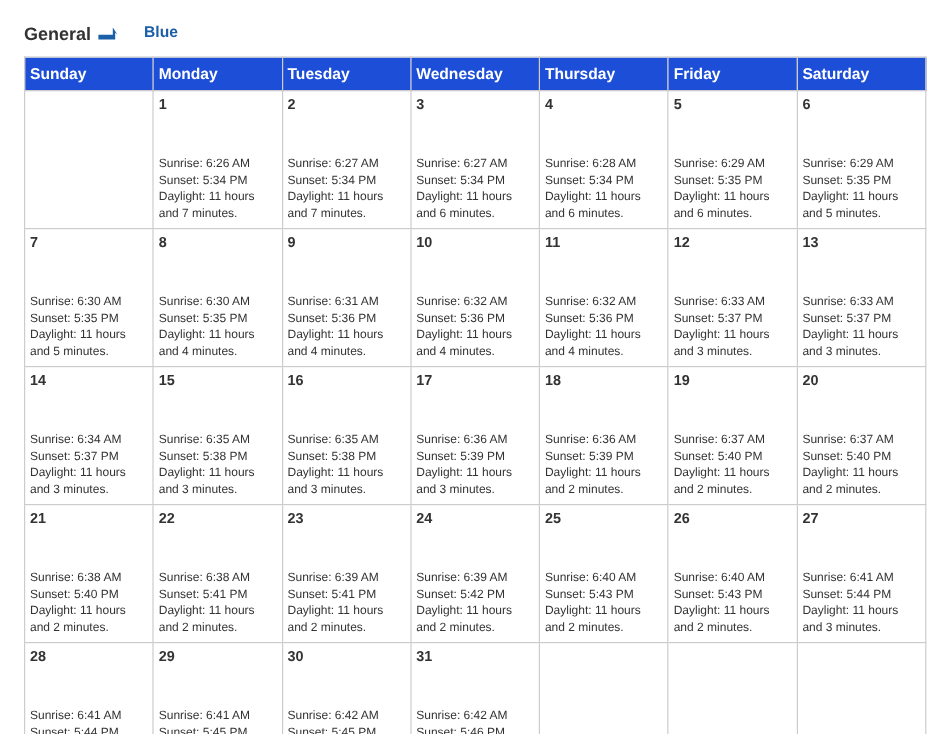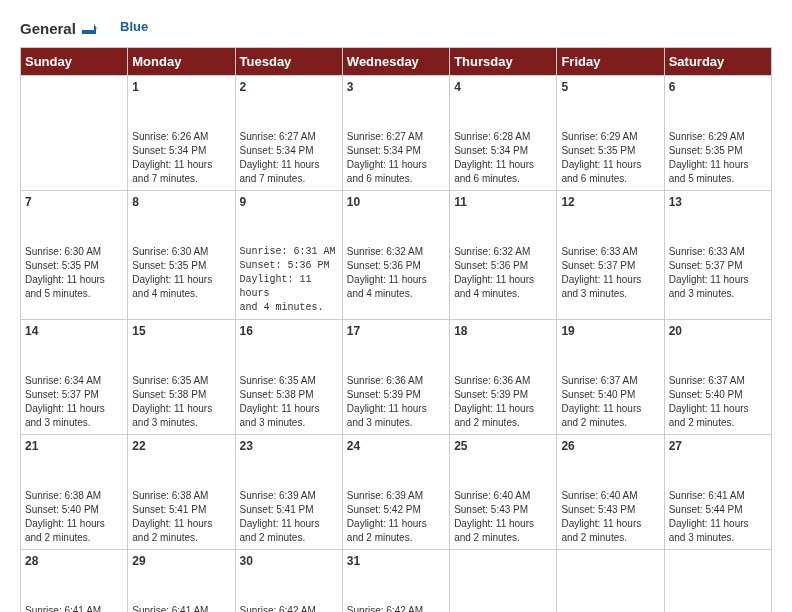--- a/index.html
+++ b/index.html
@@ -32,21 +32,21 @@
     .subtitle {
       font-size: 16px;
       color: #555;
     }
     table {
       width: 100%;
       border-collapse: collapse;
       table-layout: fixed;
     }
     thead tr th {
-      background: #7f1d1d;
+      background: #1d4ed8;
       color: #fff;
       font-size: 13px;
       font-weight: bold;
       padding: 6px 4px;
       text-align: left;
       border: 1px solid #ccc;
     }
     tbody tr td {
       vertical-align: top;
       border: 1px solid #ccc;
@@ -159,21 +159,21 @@
         </td>
         <td>
           <div class="day-num">8</div>
           <div class="day-info" style="white-space: pre-line;">Sunrise: 6:30 AM
 Sunset: 5:35 PM
 Daylight: 11 hours
 and 4 minutes.</div>
         </td>
         <td>
           <div class="day-num">9</div>
-          <div class="day-info" style="white-space: pre-line; font-family: Liberation Mono, monospace;">Sunrise: 6:31 AM
+          <div class="day-info" style="white-space: pre-line;">Sunrise: 6:31 AM
 Sunset: 5:36 PM
 Daylight: 11 hours
 and 4 minutes.</div>
         </td>
         <td>
           <div class="day-num">10</div>
           <div class="day-info" style="white-space: pre-line;">Sunrise: 6:32 AM
 Sunset: 5:36 PM
 Daylight: 11 hours
 and 4 minutes.</div>

